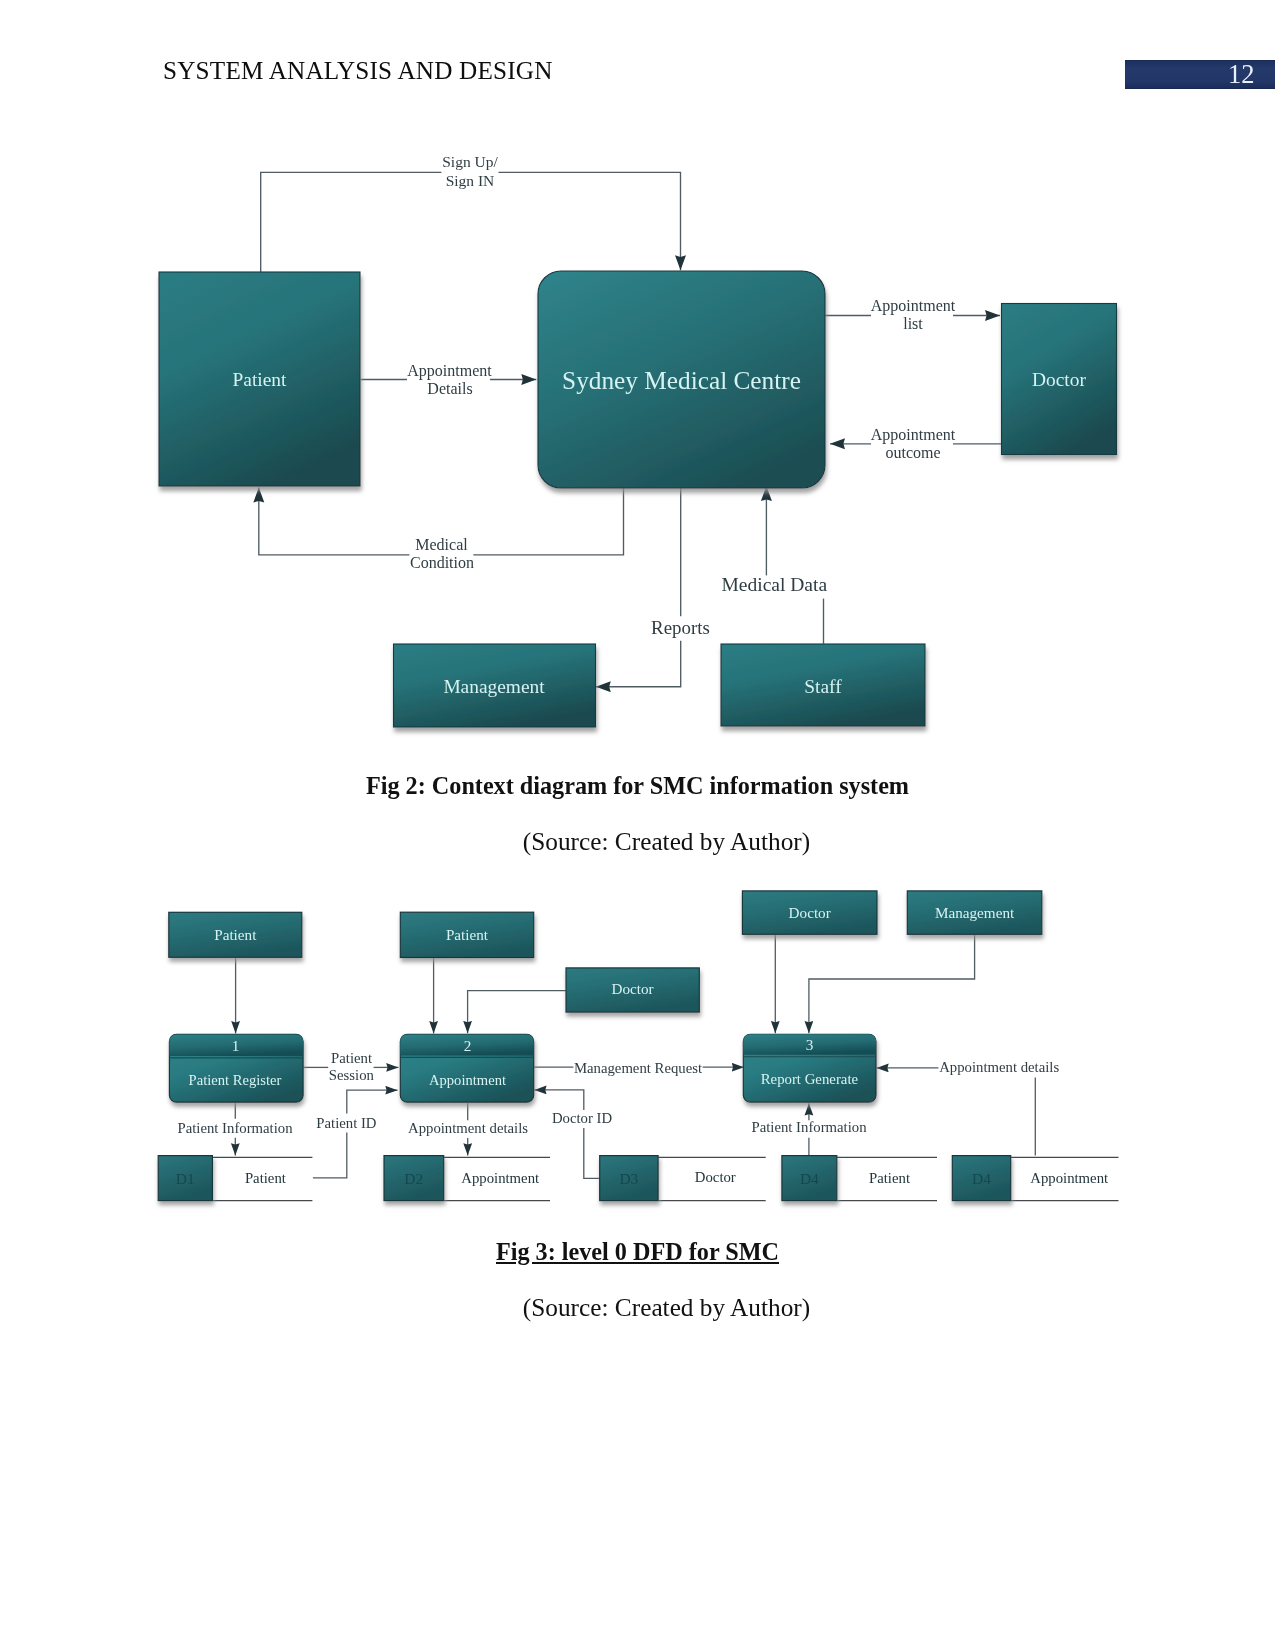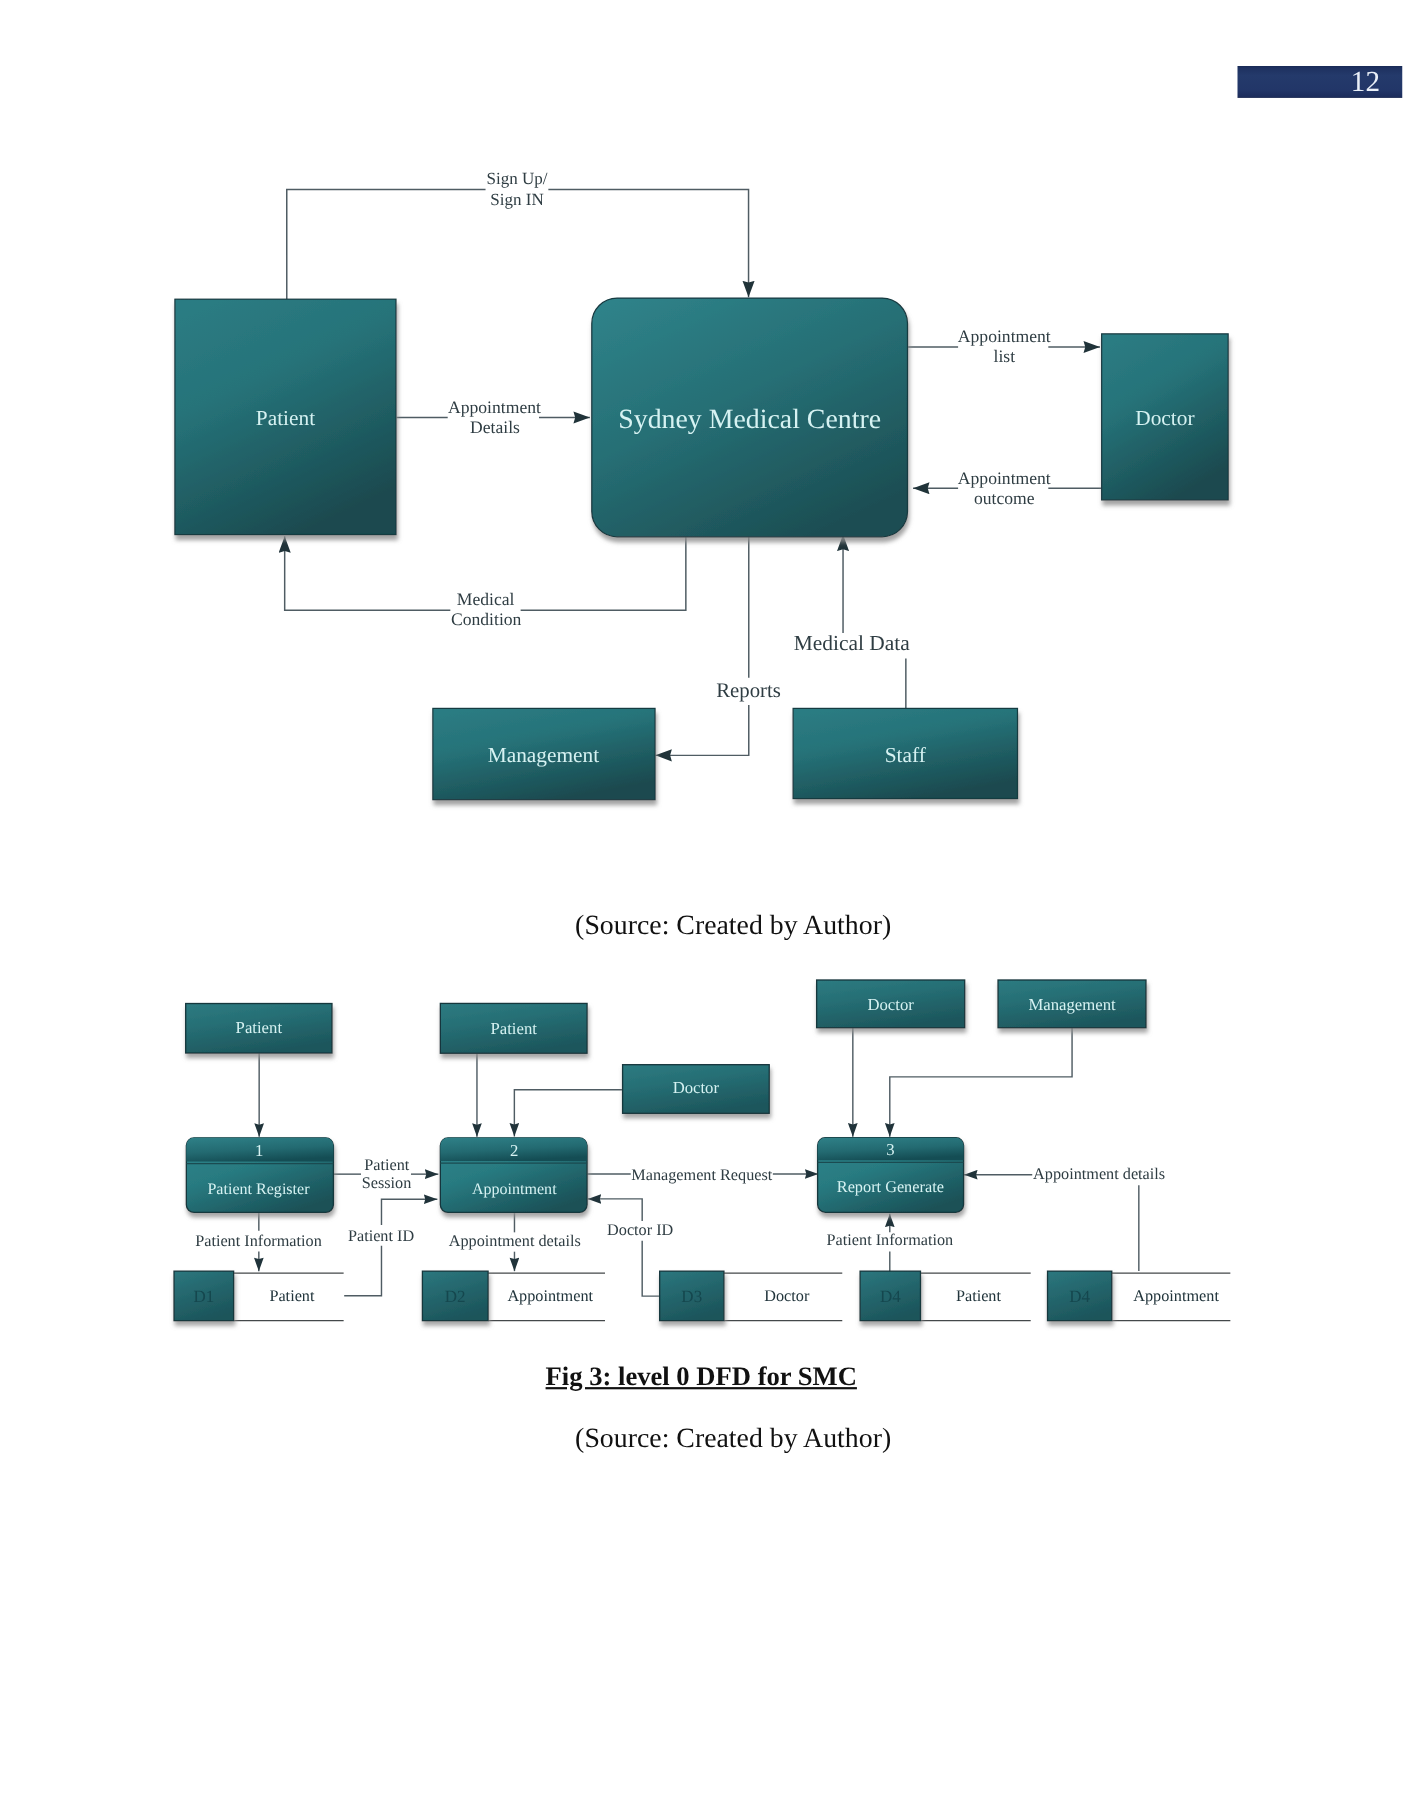--- a/index.html
+++ b/index.html
@@ -20,20 +20,21 @@
   .capb{font-weight:bold;font-size:24.2px;}
   .caps{font-size:25.3px;padding-left:29px;}
   svg text{font-family:"Liberation Serif",serif;}
   .nlbl{fill:#d6f2f2;}
   .flbl{fill:#2f3d43;}
 </style>
 </head>
 <body>
 
 <div class="page">
+  <div id="header-title">SYSTEM ANALYSIS AND DESIGN</div>
   <div id="page-number-box">
     <div id="page-number">12</div>
   </div>
 
   <svg class="dgm" id="fig2-svg" style="top:130px;" width="1275" height="630" viewBox="0 0 1275 630">
     <defs>
       <linearGradient id="tealg" x1="0.1" y1="0" x2="0.55" y2="1">
         <stop offset="0%" stop-color="#2c7c83"></stop>
         <stop offset="38%" stop-color="#267379"></stop>
         <stop offset="100%" stop-color="#1a4a4f"></stop>
@@ -107,20 +108,21 @@
       <text x="913" y="199" text-anchor="middle">list</text>
       <text x="913" y="310" text-anchor="middle">Appointment</text>
       <text x="913" y="328" text-anchor="middle">outcome</text>
       <text x="441.5" y="420.3" text-anchor="middle">Medical</text>
       <text x="442" y="438" text-anchor="middle">Condition</text>
       <text x="680.5" y="503.5" text-anchor="middle" font-size="18.9">Reports</text>
       <text x="774.3" y="461" text-anchor="middle" font-size="19.5">Medical Data</text>
     </g>
   </svg>
 
+  <div class="cap capb" style="top:772px;">Fig 2: Context diagram for SMC information system</div>
   <div class="cap caps" style="top:827px;">(Source: Created by Author)</div>
 
   <svg class="dgm" id="fig3-svg" style="top:880px;" width="1275" height="340" viewBox="0 0 1275 340">
     <defs>
       <linearGradient id="t3a" x1="0.1" y1="0" x2="0.52" y2="1">
         <stop offset="0%" stop-color="#2d7a80"></stop>
         <stop offset="38%" stop-color="#266f75"></stop>
         <stop offset="100%" stop-color="#1d565c"></stop>
       </linearGradient>
       <linearGradient id="t3top" x1="0.12" y1="0" x2="0.45" y2="1">

